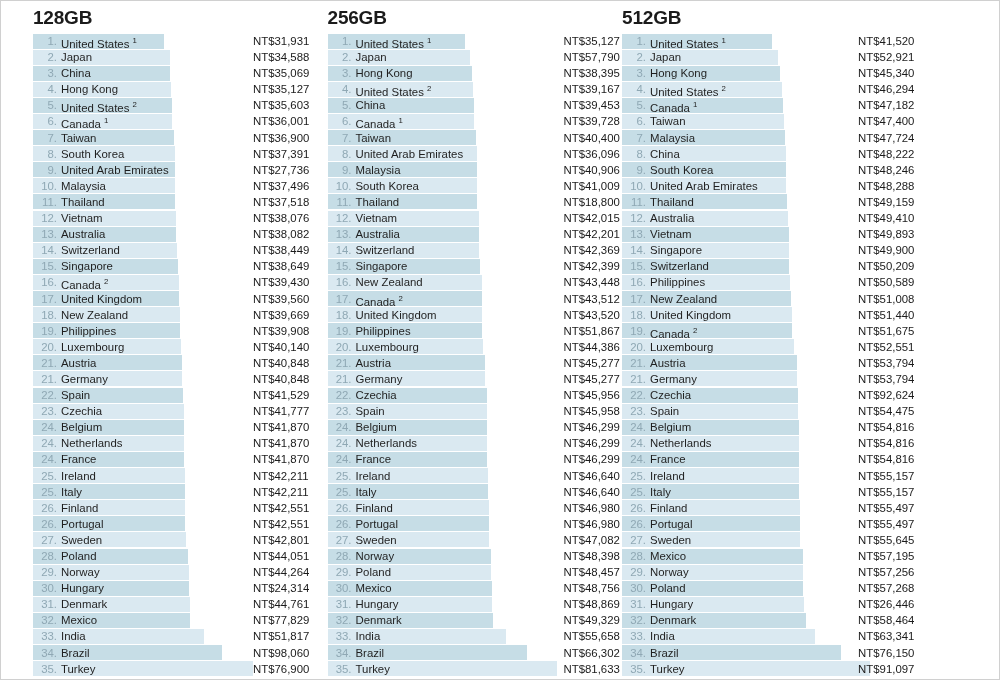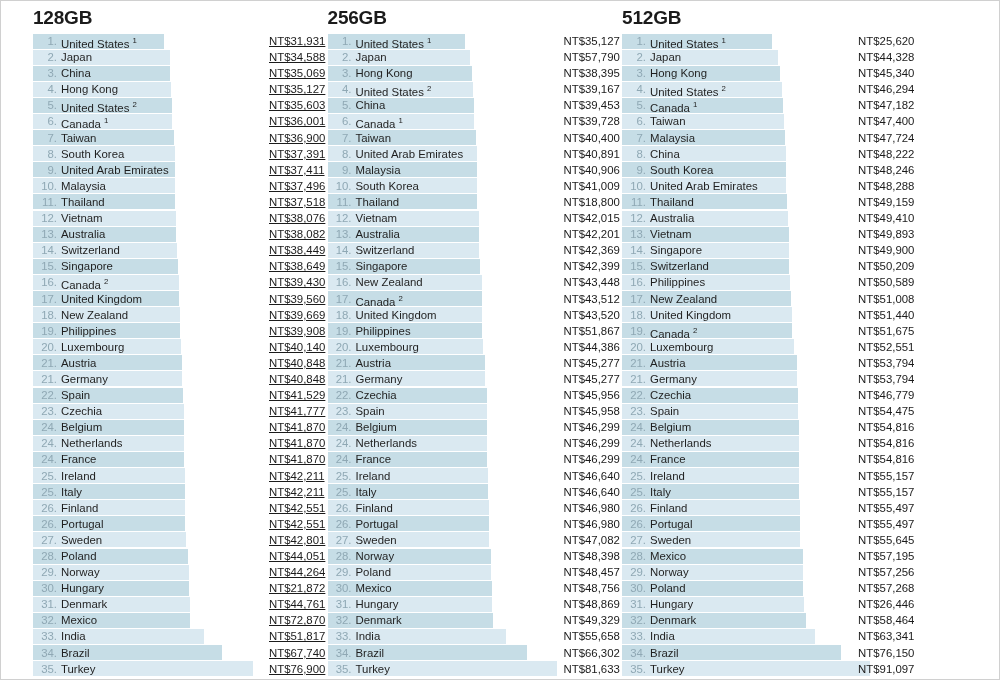--- a/index.html
+++ b/index.html
@@ -97,21 +97,21 @@
     color: #1f1f1f;
   }
   .price {
     position: absolute;
     top: 0;
     font-size: 11.4px;
     color: #1b1b1b;
     white-space: nowrap;
     text-align: left;
   }
-  .col-0 .price { left: 268px; text-decoration: underline; }
+  .col-0 .price { left: 252px; }
   .col-1 .price { left: 268px; }
   .col-2 .price { left: 268px; }
 </style>
 </head>
 <body>
 
 <div id="frame">
   <div id="columns">
       <div class="column col-0">
         <div class="col-title">128GB</div>
@@ -161,21 +161,21 @@
           <div class="row">
             <div class="bar" style="width: 142px;"></div>
             <div class="rank">8.</div>
             <div class="name"><span>South Korea</span></div>
             <div class="price">NT$37,391</div>
           </div>
           <div class="row alt">
             <div class="bar" style="width: 142.1px;"></div>
             <div class="rank">9.</div>
             <div class="name"><span>United Arab Emirates</span></div>
-            <div class="price">NT$37,411</div>
+            <div class="price">NT$27,736</div>
           </div>
           <div class="row">
             <div class="bar" style="width: 142.2px;"></div>
             <div class="rank">10.</div>
             <div class="name"><span>Malaysia</span></div>
             <div class="price">NT$37,496</div>
           </div>
           <div class="row alt">
             <div class="bar" style="width: 142.3px;"></div>
             <div class="rank">11.</div>
@@ -317,45 +317,45 @@
           <div class="row">
             <div class="bar" style="width: 155.6px;"></div>
             <div class="rank">29.</div>
             <div class="name"><span>Norway</span></div>
             <div class="price">NT$44,264</div>
           </div>
           <div class="row alt">
             <div class="bar" style="width: 156px;"></div>
             <div class="rank">30.</div>
             <div class="name"><span>Hungary</span></div>
-            <div class="price">NT$21,872</div>
+            <div class="price">NT$24,314</div>
           </div>
           <div class="row">
             <div class="bar" style="width: 156.6px;"></div>
             <div class="rank">31.</div>
             <div class="name"><span>Denmark</span></div>
             <div class="price">NT$44,761</div>
           </div>
           <div class="row alt">
             <div class="bar" style="width: 157.1px;"></div>
             <div class="rank">32.</div>
             <div class="name"><span>Mexico</span></div>
-            <div class="price">NT$72,870</div>
+            <div class="price">NT$77,829</div>
           </div>
           <div class="row">
             <div class="bar" style="width: 170.6px;"></div>
             <div class="rank">33.</div>
             <div class="name"><span>India</span></div>
             <div class="price">NT$51,817</div>
           </div>
           <div class="row alt">
             <div class="bar" style="width: 188.9px;"></div>
             <div class="rank">34.</div>
             <div class="name"><span>Brazil</span></div>
-            <div class="price">NT$67,740</div>
+            <div class="price">NT$98,060</div>
           </div>
           <div class="row">
             <div class="bar" style="width: 220.3px;"></div>
             <div class="rank">35.</div>
             <div class="name"><span>Turkey</span></div>
             <div class="price">NT$76,900</div>
           </div>
         </div>
       </div>
       <div class="column col-1">
@@ -400,21 +400,21 @@
           <div class="row alt">
             <div class="bar" style="width: 148px;"></div>
             <div class="rank">7.</div>
             <div class="name"><span>Taiwan</span></div>
             <div class="price">NT$40,400</div>
           </div>
           <div class="row">
             <div class="bar" style="width: 149px;"></div>
             <div class="rank">8.</div>
             <div class="name"><span>United Arab Emirates</span></div>
-            <div class="price">NT$40,891</div>
+            <div class="price">NT$36,096</div>
           </div>
           <div class="row alt">
             <div class="bar" style="width: 149px;"></div>
             <div class="rank">9.</div>
             <div class="name"><span>Malaysia</span></div>
             <div class="price">NT$40,906</div>
           </div>
           <div class="row">
             <div class="bar" style="width: 149.2px;"></div>
             <div class="rank">10.</div>
@@ -603,27 +603,27 @@
           </div>
         </div>
       </div>
       <div class="column col-2">
         <div class="col-title">512GB</div>
         <div class="rows">
           <div class="row alt">
             <div class="bar" style="width: 150.2px;"></div>
             <div class="rank">1.</div>
             <div class="name"><span>United States</span> <span class="fn">1</span></div>
-            <div class="price">NT$25,620</div>
+            <div class="price">NT$41,520</div>
           </div>
           <div class="row">
             <div class="bar" style="width: 155.8px;"></div>
             <div class="rank">2.</div>
             <div class="name"><span>Japan</span></div>
-            <div class="price">NT$44,328</div>
+            <div class="price">NT$52,921</div>
           </div>
           <div class="row alt">
             <div class="bar" style="width: 157.8px;"></div>
             <div class="rank">3.</div>
             <div class="name"><span>Hong Kong</span></div>
             <div class="price">NT$45,340</div>
           </div>
           <div class="row">
             <div class="bar" style="width: 159.7px;"></div>
             <div class="rank">4.</div>
@@ -735,21 +735,21 @@
           <div class="row">
             <div class="bar" style="width: 174.5px;"></div>
             <div class="rank">21.</div>
             <div class="name"><span>Germany</span></div>
             <div class="price">NT$53,794</div>
           </div>
           <div class="row alt">
             <div class="bar" style="width: 175.5px;"></div>
             <div class="rank">22.</div>
             <div class="name"><span>Czechia</span></div>
-            <div class="price">NT$46,779</div>
+            <div class="price">NT$92,624</div>
           </div>
           <div class="row">
             <div class="bar" style="width: 175.9px;"></div>
             <div class="rank">23.</div>
             <div class="name"><span>Spain</span></div>
             <div class="price">NT$54,475</div>
           </div>
           <div class="row alt">
             <div class="bar" style="width: 176.5px;"></div>
             <div class="rank">24.</div>

